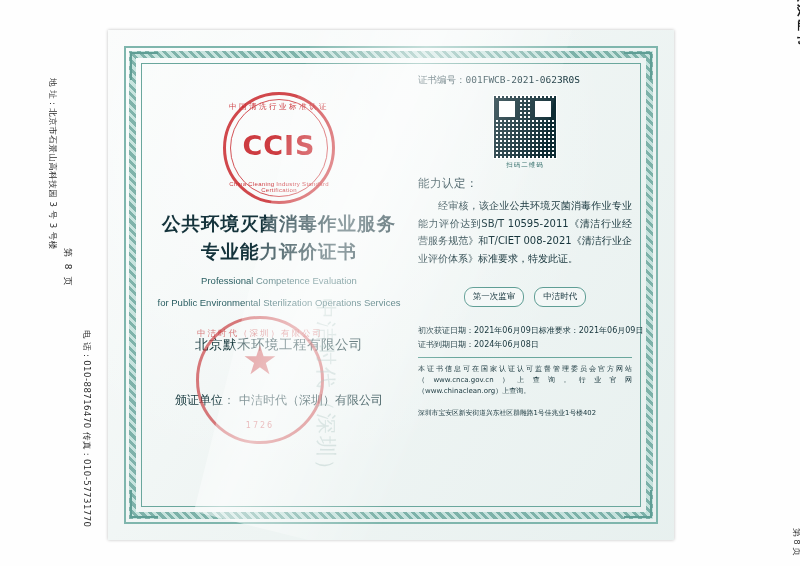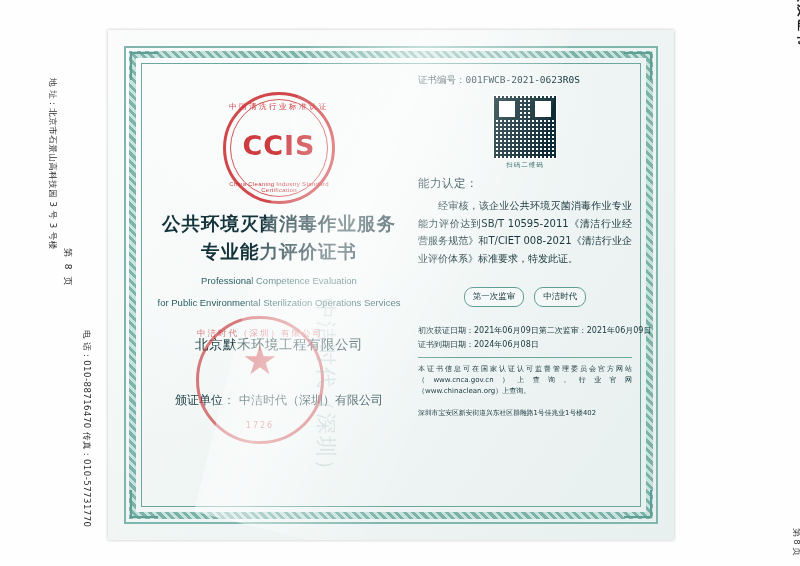--- a/index.html
+++ b/index.html
@@ -451,21 +451,21 @@
           <span class="indent">经审核，该企业公共环境灭菌消毒作业专业能力评价达到SB/T 10595-2011《清洁行业经营服务规范》和T/CIET 008-2021《清洁行业企业评价体系》标准要求，特发此证。</span>
         </div>
 
         <div class="review-btns">
           <div class="review-btn">第一次监审</div>
           <div class="review-btn">中洁时代</div>
         </div>
 
         <div class="date-row">
           <span><span>初次获证日期：</span><span>2021年06月09日</span></span>
-          <span><span>第二次监审：</span><span>2021年06月09日</span></span>
+          <span><span>标准要求：</span><span>2021年06月09日</span></span>
         </div>
         <div class="date-row2">
           <span>证书到期日期：</span><span>2024年06月08日</span>
         </div>
 
         <div class="hr-line"></div>
 
         <div class="footnote">本证书信息可在国家认证认可监督管理委员会官方网站（www.cnca.gov.cn）上查询。行业官网（www.chinaclean.org）上查询。</div>
         <div class="footaddr">深圳市宝安区新安街道兴东社区群雕路1号佳兆业1号楼402</div>
       </div>

